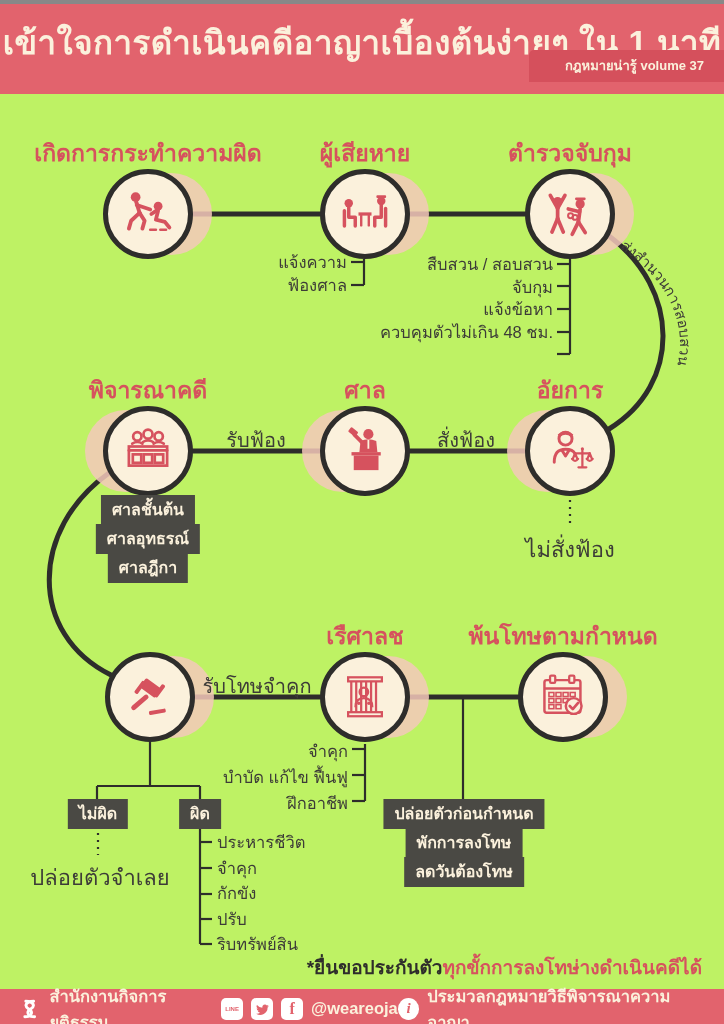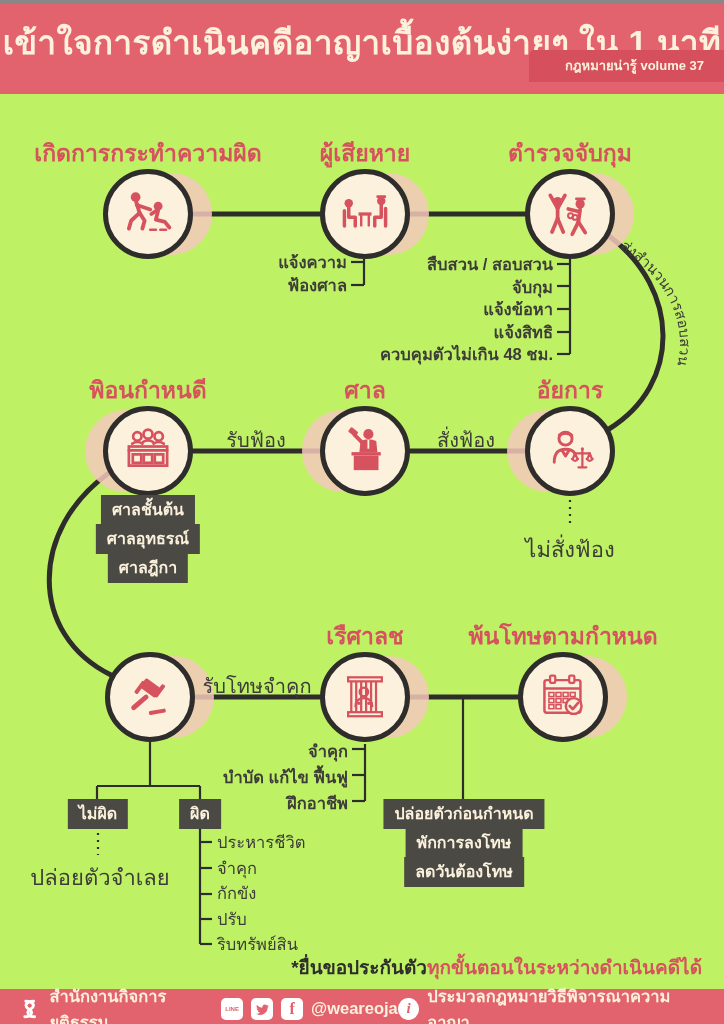--- a/index.html
+++ b/index.html
@@ -15,21 +15,21 @@
   .canvas{position:absolute;left:0;top:0;width:724px;height:1024px;}
   svg.wires{position:absolute;left:0;top:0;}
   .glow{position:absolute;width:82px;height:82px;border-radius:50%;background:#f5c9bb;opacity:.85;}
   .node{position:absolute;width:90px;height:90px;border:5px solid #2e2d2b;border-radius:50%;
         background:#fbf1dc;box-sizing:border-box;display:flex;align-items:center;justify-content:center;}
   .nlabel{position:absolute;transform:translateX(-50%);white-space:nowrap;color:#d6525e;
           font-size:23px;font-weight:bold;}
   .linklabel{position:absolute;transform:translateX(-50%);white-space:nowrap;color:#3d3c38;
              font-size:20px;}
   .sublist{position:absolute;color:#3d3c38;font-size:16.5px;}
-  .sublist.ral{text-align:right;font-weight:bold;}
+  .sublist.ral{text-align:right;}
   .dbadge{position:absolute;transform:translateX(-50%);background:#4a4944;color:#fbf1dc;
           font-size:16px;font-weight:bold;padding:2px 11px 3px;white-space:nowrap;}
   .freetext{position:absolute;color:#3d3c38;font-size:22px;white-space:nowrap;}
   .note{position:absolute;right:22px;top:948px;font-size:19px;white-space:nowrap;}
   .note b{color:#2e2d2b;font-weight:bold;}
   .note span{color:#d6525e;font-weight:bold;}
   
   .ftr{position:absolute;left:0;bottom:0;width:724px;height:39px;background:#e2636d;color:#fbf1dc;
        display:flex;align-items:center;justify-content:space-between;padding:0 18px;box-sizing:border-box;}
   .fgroup{display:flex;align-items:center;gap:8px;font-size:16.5px;font-weight:bold;}
@@ -290,40 +290,39 @@
             <rect x="17.8" y="30.8" width="4.4" height="3.6"></rect>
         </g>
         <circle cx="33.5" cy="32" r="7" fill="#fbf1dc" stroke="#d6525e" stroke-width="2.2"></circle>
         <path d="M30 32 L32.7 34.8 L37.4 29.3" stroke="#d6525e" stroke-width="2.4" fill="none" stroke-linecap="round" stroke-linejoin="round"></path>
       </svg>
     </div>
 
     <div class="nlabel" style="left:148px;top:131px">เกิดการกระทำความผิด</div>
     <div class="nlabel" style="left:365px;top:131px">ผู้เสียหาย</div>
     <div class="nlabel" style="left:570px;top:131px">ตำรวจจับกุม</div>
-    <div class="nlabel" style="left:148px;top:368px">พิอนกำหนดี</div>
+    <div class="nlabel" style="left:148px;top:368px">พิจารณาคดี</div>
     <div class="nlabel" style="left:365px;top:368px">ศาล</div>
     <div class="nlabel" style="left:570px;top:368px">อัยการ</div>
     <div class="nlabel" style="left:365px;top:614px">เรืศาลช</div>
     <div class="nlabel" style="left:563px;top:614px">พ้นโทษตามกำหนด</div>
 
     <div class="linklabel" style="left:256px;top:420px">รับฟ้อง</div>
     <div class="linklabel" style="left:466px;top:420px">สั่งฟ้อง</div>
     <div class="linklabel" style="left:257px;top:666px">รับโทษจำคุก</div>
 
     <div class="sublist ral" style="right:377px;top:247px;line-height:23px">
       <div>แจ้งความ</div>
       <div>ฟ้องศาล</div>
     </div>
 
     <div class="sublist ral" style="right:171px;top:249px;line-height:22.6px">
       <div>สืบสวน / สอบสวน</div>
       <div>จับกุม</div>
       <div>แจ้งข้อหา</div>
-      <div>แจ้งสิทธิ</div>
       <div>ควบคุมตัวไม่เกิน 48 ชม.</div>
     </div>
 
     <div class="sublist ral" style="right:376px;top:734px;line-height:26px">
       <div>จำคุก</div>
       <div>บำบัด แก้ไข ฟื้นฟู</div>
       <div>ฝึกอาชีพ</div>
     </div>
 
     <div class="sublist" style="left:217px;top:826px;line-height:25.6px">
@@ -342,21 +341,21 @@
     <div class="dbadge" style="left:200px;top:795px">ผิด</div>
 
     <div class="dbadge" style="left:464px;top:795px">ปล่อยตัวก่อนกำหนด</div>
     <div class="dbadge" style="left:464px;top:824px">พักการลงโทษ</div>
     <div class="dbadge" style="left:464px;top:853px">ลดวันต้องโทษ</div>
 
     <div class="freetext" style="left:570px;top:528px;transform:translateX(-50%)">ไม่สั่งฟ้อง</div>
     <div class="freetext" style="left:100px;top:856px;transform:translateX(-50%)">ปล่อยตัวจำเลย</div>
 
     <div class="note">
-      <b>*ยื่นขอประกันตัว</b><span>ทุกขั้นตอนในระหว่างดำเนินคดีได้</span>
+      <b>*ยื่นขอประกันตัว</b><span>ทุกขั้กการลงโทษ่างดำเนินคดีได้</span>
     </div>
   </div>
 
   <div class="ftr">
     <div class="fgroup">
       <svg width="24" height="24" viewBox="0 0 24 24">
         <g stroke="#fff" stroke-width="3" fill="none" stroke-linecap="round">
           <path d="M16 4 C8 4 6 9 11 12 C16 15 14 20 7 20"></path>
           <path d="M8 4 C16 4 18 9 13 12 C8 15 10 20 17 20"></path>
         </g>

